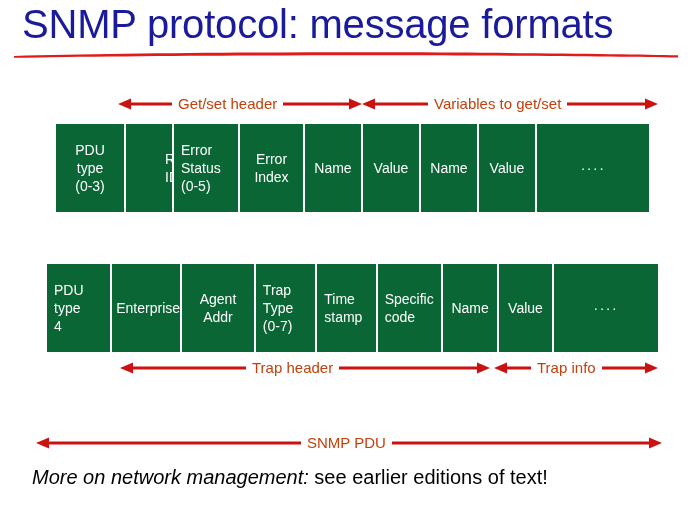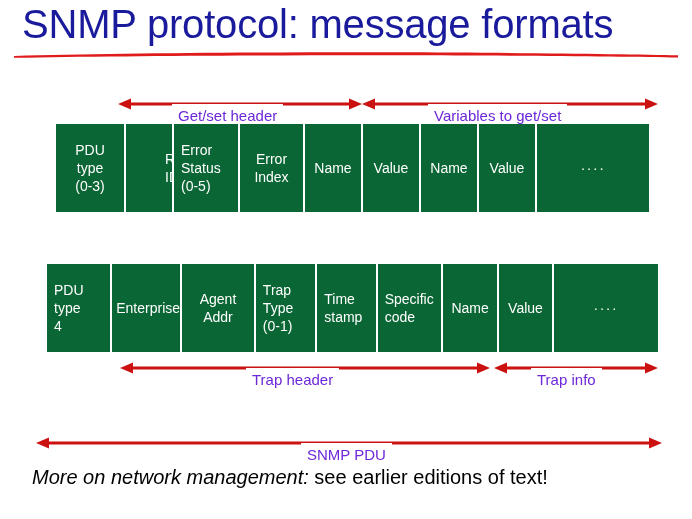--- a/index.html
+++ b/index.html
@@ -85,23 +85,23 @@
     letter-spacing: 1.5px;
   }
 
   
   .band {
     position: absolute;
     height: 24px;
   }
   .band-label {
     position: absolute;
-    top: 12px;
+    top: 0px;
     font-size: 15px;
-    color: #6d28d9;
+    color: #c2410c;
     line-height: 24px;
     white-space: nowrap;
     background: #ffffff;
     padding: 0 6px;
     text-align: center;
   }
   .band svg { display: block; }
 
   
   #footer-note {
@@ -166,21 +166,21 @@
 
   <div class="packet-row" id="row-trap">
     <div class="field mid" style="width:67px;">PDU
 type
 4</div>
     <div class="field mid center" style="width:72px;">Enterprise</div>
     <div class="field mid center" style="width:76px;">Agent
 Addr</div>
     <div class="field mid" style="width:63px;">Trap
 Type
-(0-1)</div>
+(0-7)</div>
     <div class="field mid" style="width:62px;">Time
 stamp</div>
     <div class="field mid" style="width:67px;">Specific
 code</div>
     <div class="field mid center" style="width:58px;">Name</div>
     <div class="field mid center" style="width:56px;">Value</div>
     <div class="field dots" style="width:108px;">····</div>
   </div>
 
   <div class="band" style="left:494px; top:356px; width:164px;">

